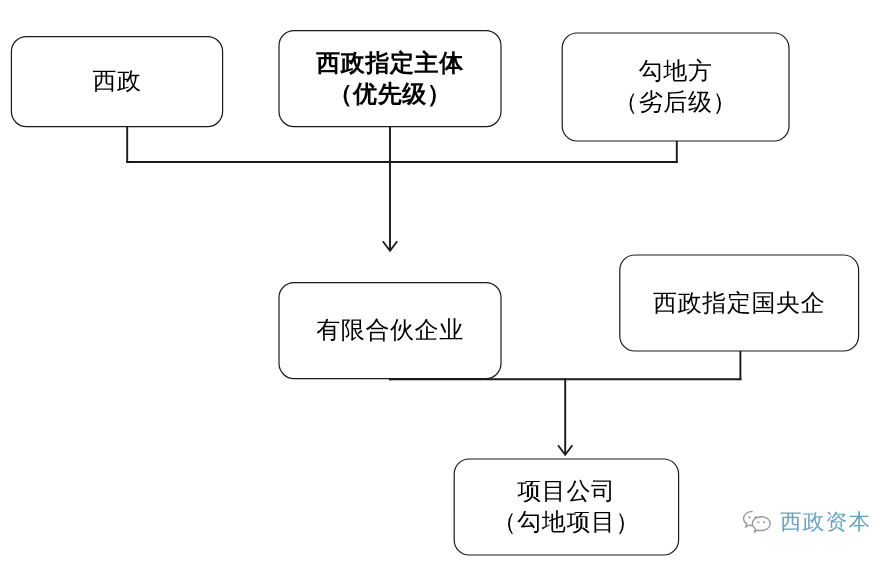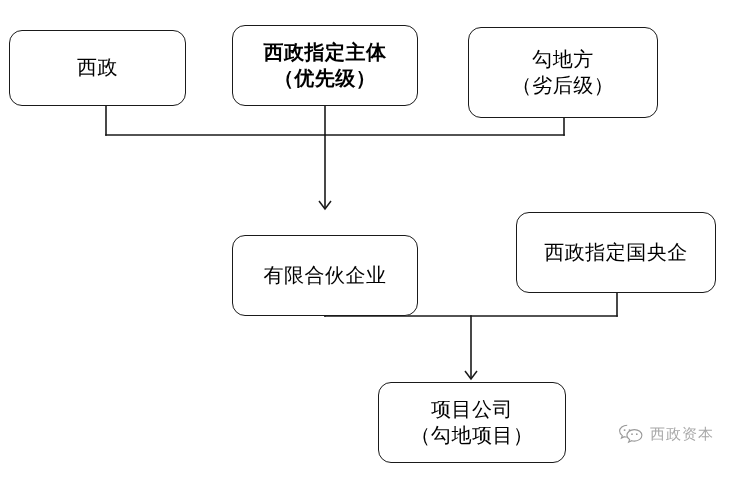--- a/index.html
+++ b/index.html
@@ -56,22 +56,22 @@
   .watermark {
     position: absolute;
     left: 618px;
     top: 423px;
     display: flex;
     align-items: center;
     gap: 6px;
     opacity: 0.62;
   }
   .watermark-text {
-    font-size: 15px;
-    color: #737373;
+    font-size: 18px;
+    color: #0369a1;
     letter-spacing: 1px;
     font-family: "DejaVu Sans", "Liberation Sans", sans-serif;
   }
   .watermark-icon { display: block; }
 </style>
 </head>
 <body>
 
 <div id="diagram-root">
 

